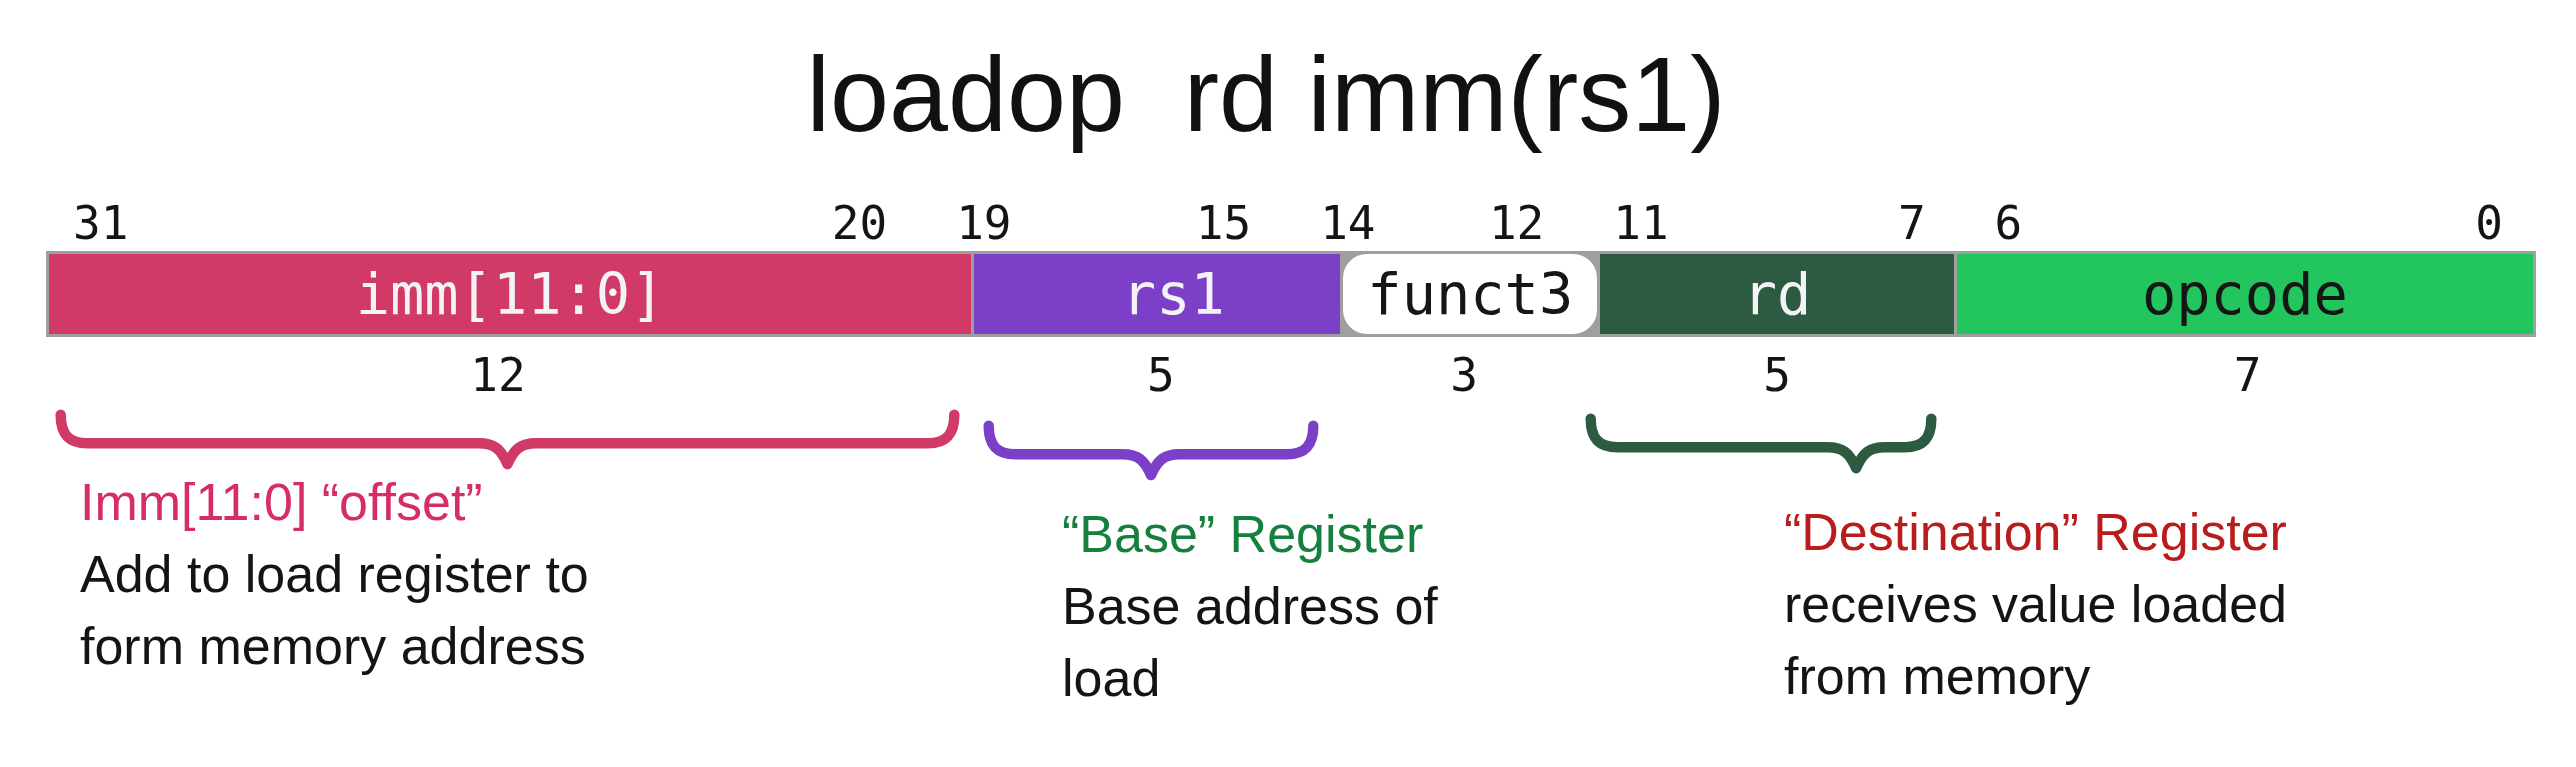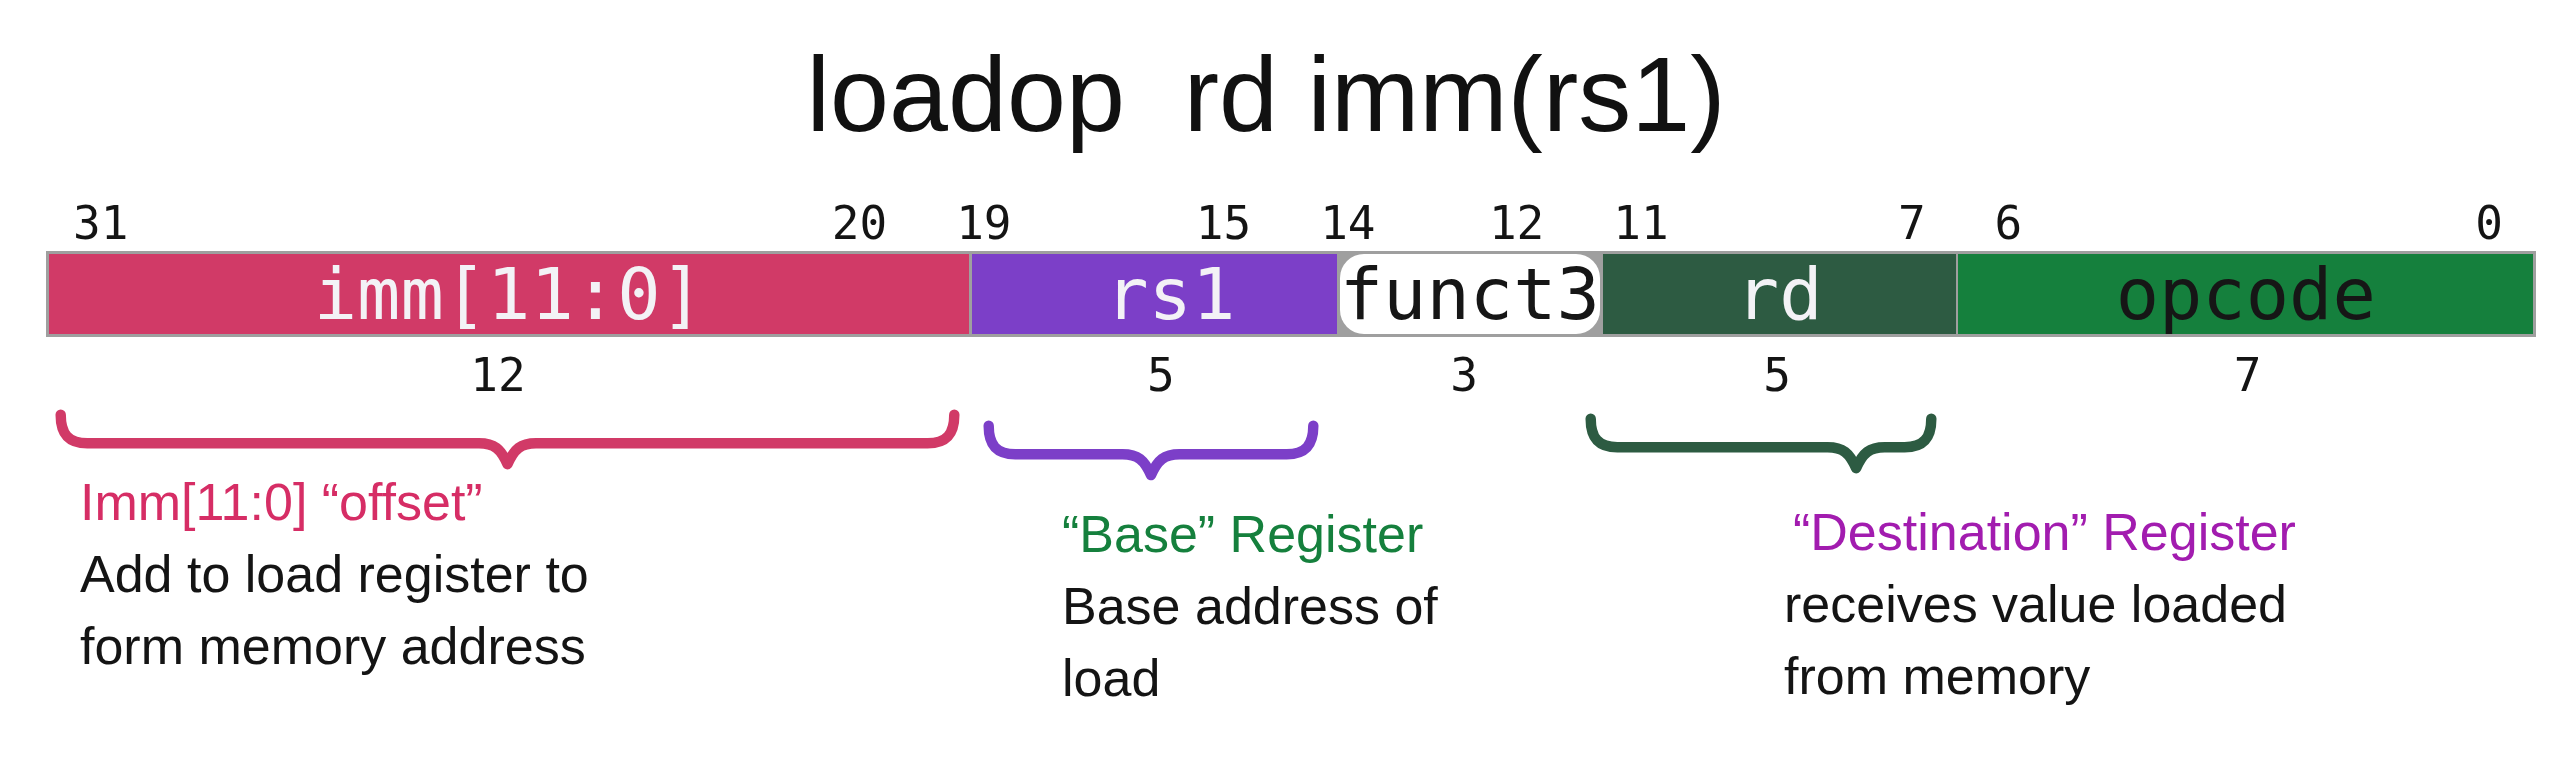--- a/index.html
+++ b/index.html
@@ -31,40 +31,40 @@
   .c3{flex:379 0 0;}
   .c4{flex:617 0 0;}
   
   .bits-row{height:63px;font-family:"DejaVu Sans Mono",monospace;font-size:46px;}
   .bits-cell{display:flex;justify-content:space-between;align-items:flex-end;padding:0 27px;box-sizing:border-box;line-height:55px;}
   
   .fields-row{background:#9f9f9f;padding:2.9px;gap:2.9px;height:80px;box-sizing:content-box;}
   .fcell{
     display:flex;align-items:center;justify-content:center;
     font-family:"DejaVu Sans Mono",monospace;
-    font-size:72px;
+    font-size:57px;
     background:#ffffff;color:#161616;
   }
   .fcell.light-text{color:#f3f2f6;}
   
   .widths-row{height:63px;font-family:"DejaVu Sans Mono",monospace;font-size:46px;}
   .wcell{display:flex;align-items:flex-start;justify-content:center;padding-top:15px;box-sizing:border-box;line-height:46px;}
   
   .brace{position:absolute;}
   .brace path{fill:none;stroke-width:11;stroke-linecap:round;stroke-linejoin:round;}
   
   .annot{position:absolute;font-size:52px;line-height:72px;}
   .annot .heading{white-space:nowrap;}
   .annot .line{color:#141414;white-space:nowrap;}
   .annot-imm{left:80px;top:466px;}
   .annot-imm .heading{color:#d62d65;}
   .annot-rs1{left:1062px;top:498px;}
   .annot-rs1 .heading{color:#15803d;}
   .annot-rd{left:1784px;top:496px;}
-  .annot-rd .heading{color:#a21caf;margin-left:9px;}
+  .annot-rd .heading{color:#b91c1c;}
 </style>
 </head>
 <body>
 
 <div class="page">
 
   <div class="title">loadop  rd imm(rs1)</div>
 
   <div class="diagram">
 
@@ -89,21 +89,21 @@
         <span>6</span>
         <span>0</span>
       </div>
     </div>
 
     <div class="row fields-row">
       <div class="fcell c0 light-text" style="background: rgb(209, 58, 103); color: rgb(243, 242, 246);">imm[11:0]</div>
       <div class="fcell c1 light-text" style="background: rgb(124, 63, 200); color: rgb(243, 242, 246);">rs1</div>
       <div class="fcell c2" style="background: rgb(255, 255, 255); color: rgb(22, 22, 22); border-radius: 24px;">funct3</div>
       <div class="fcell c3 light-text" style="background: rgb(45, 91, 66); color: rgb(243, 242, 246); text-align: right;">rd</div>
-      <div class="fcell c4" style="background: #15803d; color: rgb(22, 22, 22);">opcode</div>
+      <div class="fcell c4" style="background: #22c55e; color: rgb(22, 22, 22);">opcode</div>
     </div>
 
     <div class="row widths-row">
       <div class="wcell c0">12</div>
       <div class="wcell c1">5</div>
       <div class="wcell c2">3</div>
       <div class="wcell c3">5</div>
       <div class="wcell c4">7</div>
     </div>
   </div>

